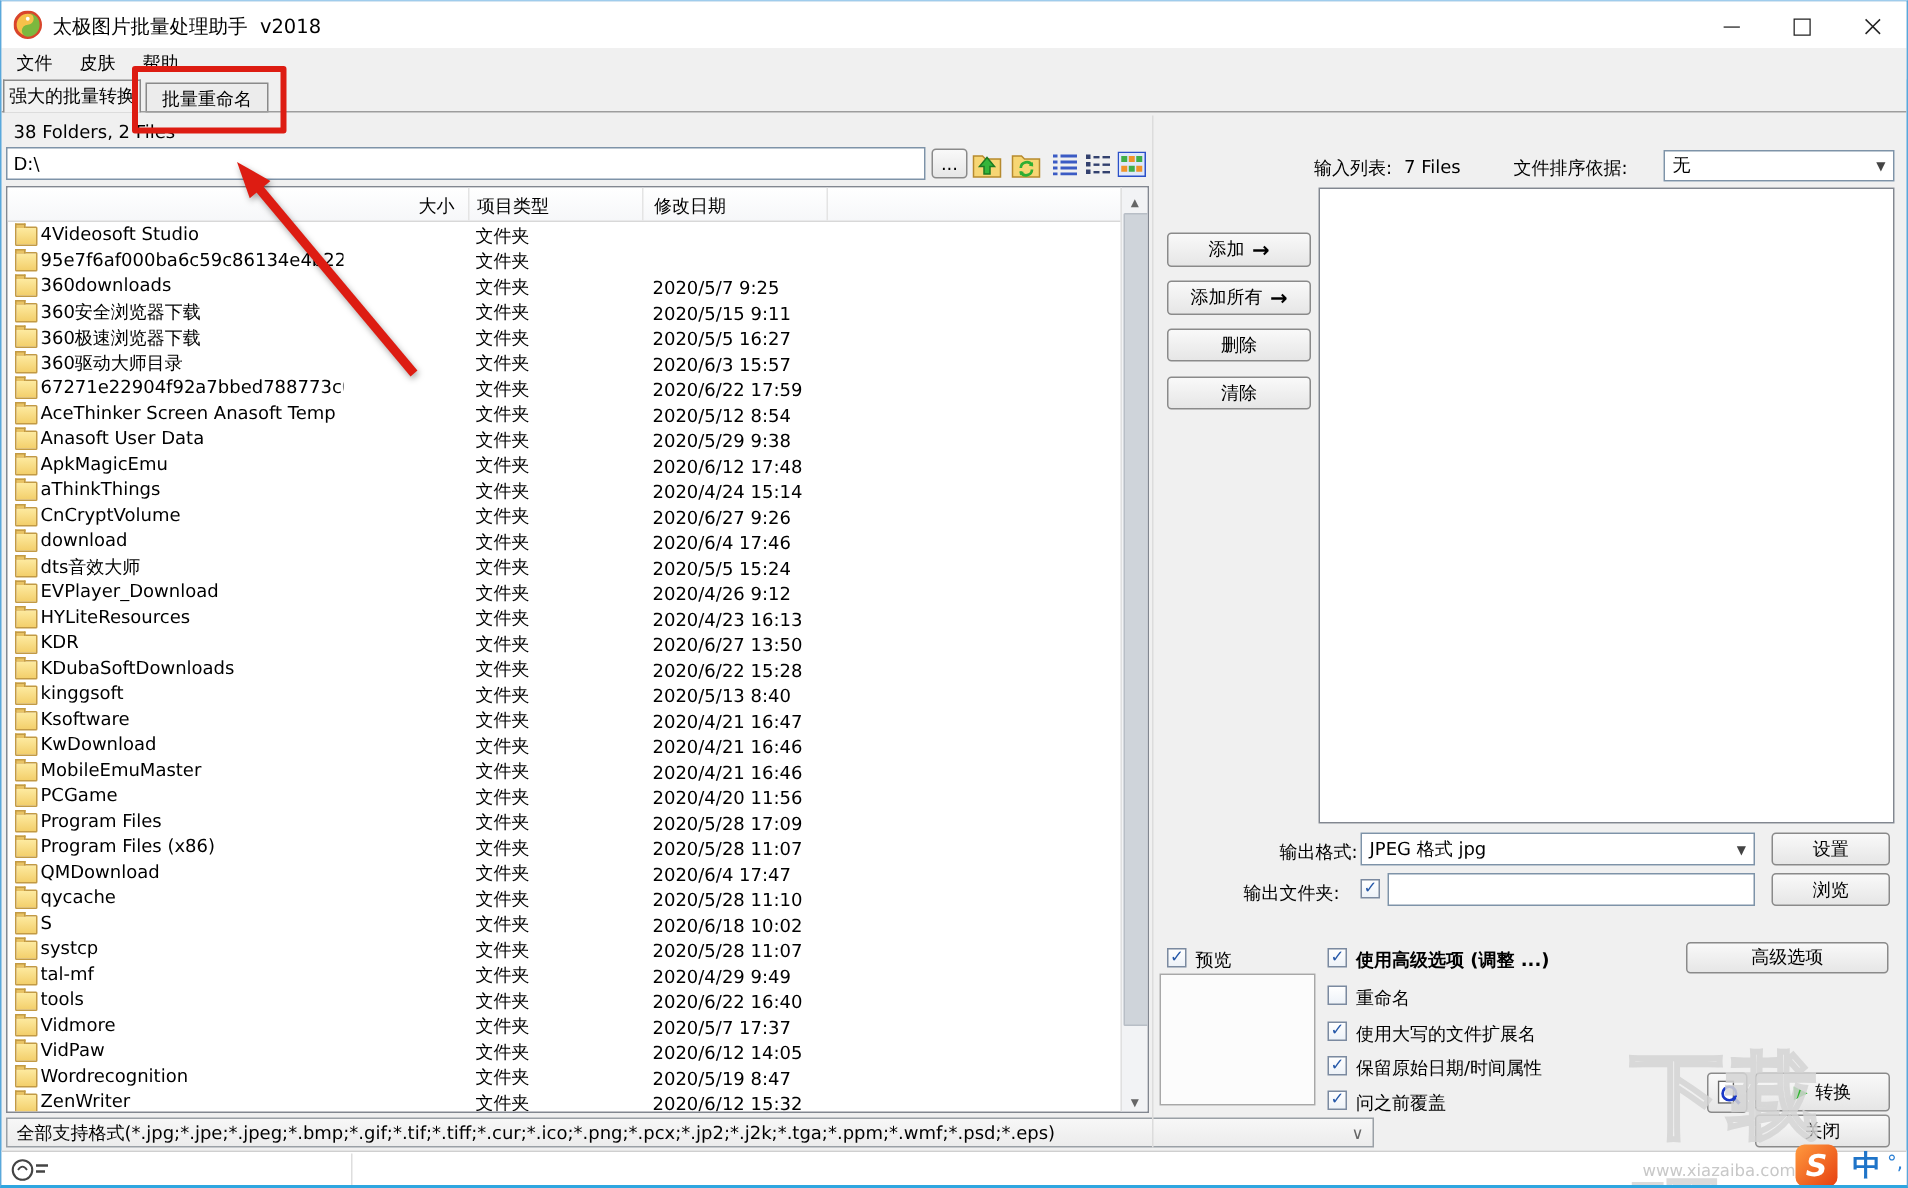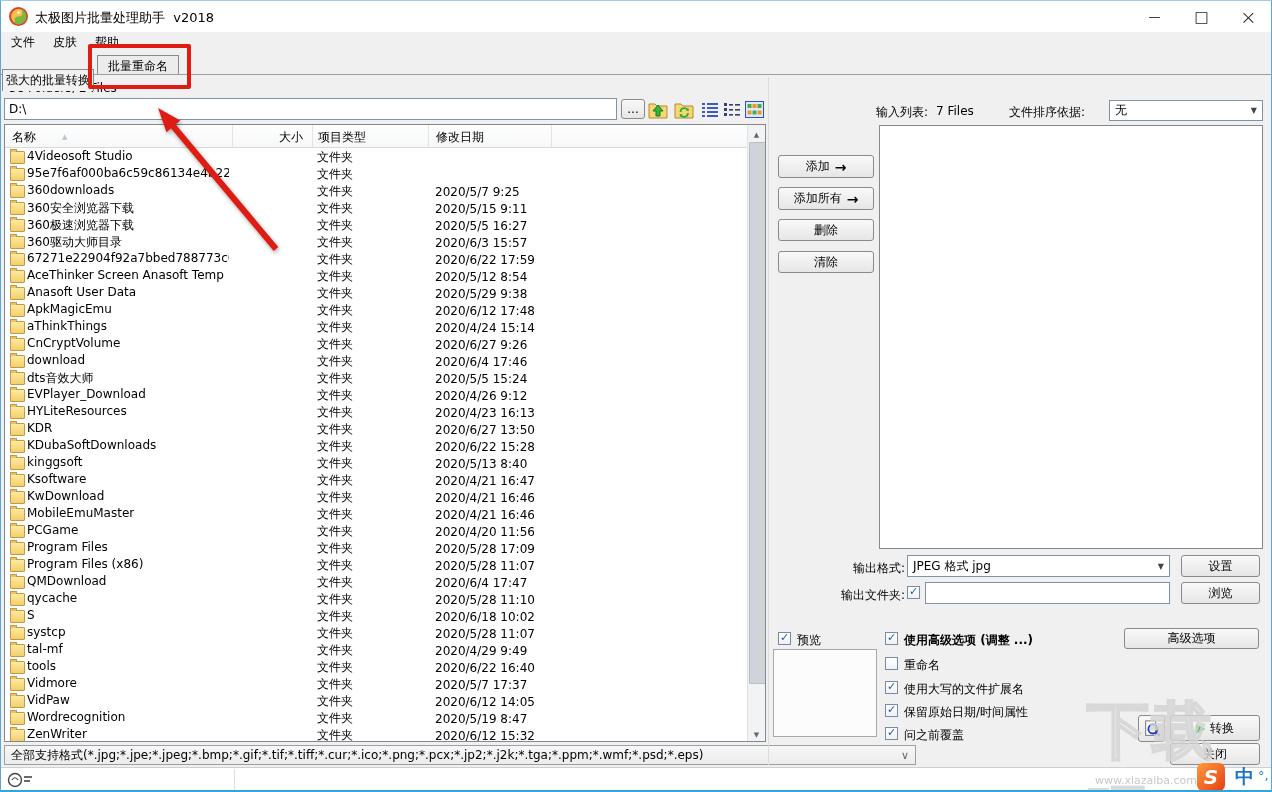--- a/index.html
+++ b/index.html
@@ -16,21 +16,21 @@
   .i-max::before{content:"□";font-size:15px;}
   .i-close::before{content:"×";font-size:20px;font-weight:300;}
   
   .menubar{position:absolute;left:0;top:31px;width:100%;height:21px;background:#f0f0f0;display:flex;align-items:center;}
   .menubar>div{display:flex;}
   .mitem{padding:2px 8px;margin-left:2px;}
   
   .tabstrip{position:absolute;left:0;top:52px;width:100%;height:22px;}
   .tabstrip::after{content:"";position:absolute;left:0;right:0;bottom:0;height:1px;background:#9d9d9d;}
   .tab{position:absolute;box-sizing:border-box;border:1px solid #8a8a8a;text-align:center;padding-top:2px;background:#ececec;}
-  .tab.active{left:1px;top:0;width:92px;height:22px;background:#f2f2f2;border-bottom:none;z-index:2;margin-top:16px;}
+  .tab.active{left:1px;top:0;width:92px;height:22px;background:#f2f2f2;border-bottom:none;z-index:2;}
   .tab.inactive{left:96px;top:2px;width:82px;height:20px;}
   
   .ann-box{position:absolute;left:87px;top:43px;width:95px;height:37px;border:4px solid #dd1c12;border-radius:2px;z-index:30;pointer-events:none;}
   .ann-arrow{position:absolute;left:0;top:0;z-index:30;pointer-events:none;}
   
   .summary{position:absolute;left:8px;top:80px;}
   .tin{position:absolute;border:1px solid #7e93a8;background:#fff;box-sizing:border-box;font:12px "DejaVu Sans","Liberation Sans",sans-serif;padding:2px 4px;outline:none;}
   .btn{position:absolute;display:flex;align-items:center;justify-content:center;gap:5px;border:1px solid #8a8a8a;border-radius:3px;
        background:linear-gradient(#f9f9f9,#e6e6e6);box-sizing:border-box;font-size:12px;cursor:default;}
   .icb{position:absolute;width:22px;height:22px;display:flex;align-items:center;justify-content:center;}
@@ -173,21 +173,20 @@
         <rect x="7.5" y="3" width="4" height="4" fill="#f0932a"></rect>
         <rect x="12.5" y="3" width="4" height="4" fill="#3fae49"></rect>
       <rect x="2.5" y="9.5" width="4" height="4" fill="#f0932a"></rect>
         <rect x="7.5" y="9.5" width="4" height="4" fill="#3fae49"></rect>
         <rect x="12.5" y="9.5" width="4" height="4" fill="#f0932a"></rect>
     </svg>
   </div>
 
   <div class="tbl">
     <div class="thead">
-      <div class="th" style="left:0;width:228px;padding-left:7px"><span>名称</span><span class="i-sort"></span></div>
       <div class="th" style="left:228px;width:80px;text-align:right;padding-right:9px">大小</div>
       <div class="th" style="left:308px;width:116px;padding-left:5px">项目类型</div>
       <div class="th" style="left:424px;width:123px;padding-left:7px">修改日期</div>
       <div class="th" style="left:547px;width:196px"></div>
     </div>
     <div class="tbody">
 
         <div class="row">
           <span class="fic"></span>
           <span class="nm">4Videosoft Studio</span>
@@ -472,21 +471,21 @@
   <div class="btn" style="left:777px;top:218px;width:96px;height:22px">删除</div>
   <div class="btn" style="left:777px;top:250px;width:96px;height:22px">清除</div>
 
   <span class="lbl" style="left:830px;top:559px;width:74px;text-align:right">输出格式:</span>
   <div class="combo" style="left:906px;top:554px;width:263px;height:22px">
     <span>JPEG 格式 jpg</span>
     <span class="i-down"></span>
   </div>
   <div class="btn" style="left:1180px;top:554px;width:79px;height:22px">设置</div>
 
-  <span class="lbl" style="left:816px;top:586px;width:88px;text-align:right">输出文件夹:</span>
+  <span class="lbl" style="left:816px;top:586px;width:88px;text-align:center">输出文件夹:</span>
   <span class="cb checked" style="left:906px;top:585px"></span>
   <input class="tin" style="left: 924px; top: 581px; width: 245px; height: 22px;">
   <div class="btn" style="left:1180px;top:581px;width:79px;height:22px">浏览</div>
 
   <span class="cb checked" style="left:777px;top:631px"></span>
   <span class="lbl" style="left:796px;top:631px">预览</span>
   <div class="pvbox"></div>
 
   <span class="cb checked" style="left:884px;top:631px"></span>
   <span class="lbl bold" style="left:903px;top:631px">使用高级选项 (调整 ...)</span>

